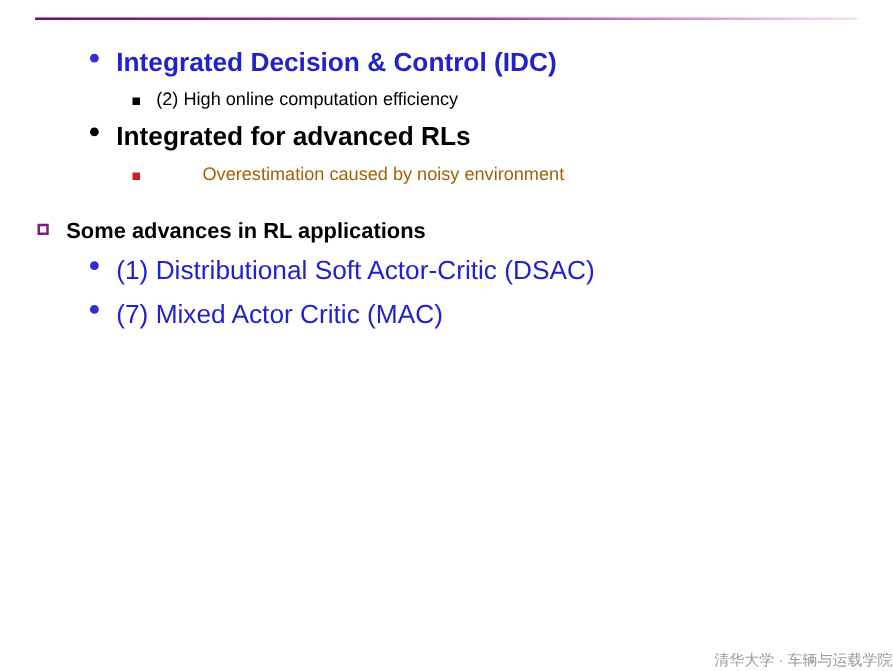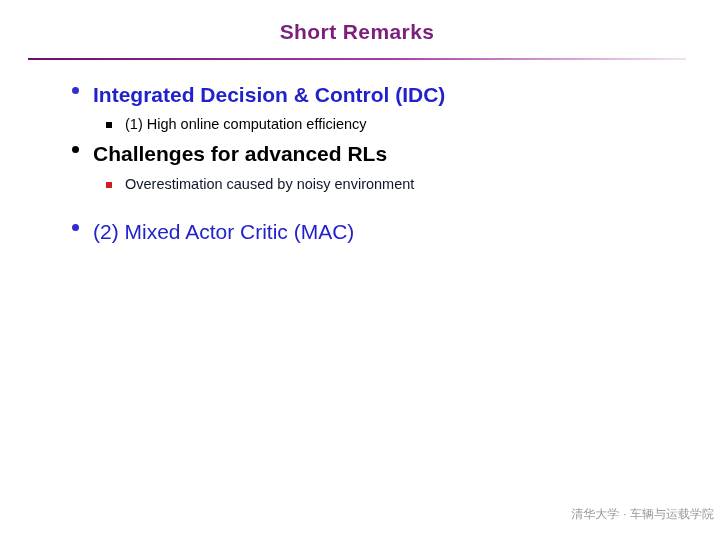--- a/index.html
+++ b/index.html
@@ -122,77 +122,84 @@
     width: 6px;
     height: 6px;
     background: #000000;
   }
   .l3 .text {
     font-size: 14.5px;
     line-height: 1.45;
     color: #000000;
   }
   .l3.red .bullet::before { background: #cc2020; }
-  .l3.red .text { color: #0f172a; }
+  .l3.red .text { color: #a16207; margin-left: 37px; }
 
   .gap-block { height: 18px; }
 
   .footer {
     position: absolute;
     left: 0;
     right: 0;
     bottom: 14px;
     text-align: right;
     font-size: 12px;
     color: #9a9a9a;
   }
 </style>
 </head>
 <body>
 
 <div class="slide">
 
-  <div class="slide-title">Short Remarks</div>
   <div class="title-rule"></div>
 
   <div class="body">
 
     <div>
 
       <div class="l2 blue">
         <span class="bullet"></span>
         <span class="text">Integrated Decision &amp; Control (IDC)</span>
       </div>
 
 
       <div class="l3">
         <span class="bullet"></span>
-        <span class="text">(1) High online computation efficiency</span>
+        <span class="text">(2) High online computation efficiency</span>
       </div>
 
       <div class="l2">
         <span class="bullet"></span>
-        <span class="text">Challenges for advanced RLs</span>
+        <span class="text">Integrated for advanced RLs</span>
       </div>
 
       <div class="l3 red">
         <span class="bullet"></span>
         <span class="text">Overestimation caused by noisy environment</span>
       </div>
 
     </div>
 
     <div class="gap-block"></div>
 
     <div>
-
+      <div class="l1">
+        <span class="bullet"></span>
+        <span class="text">Some advances in RL applications</span>
+      </div>
 
       <div class="l2 blue plain">
         <span class="bullet"></span>
-        <span class="text">(2) Mixed Actor Critic (MAC)</span>
+        <span class="text">(1) Distributional Soft Actor-Critic (DSAC)</span>
+      </div>
+
+      <div class="l2 blue plain">
+        <span class="bullet"></span>
+        <span class="text">(7) Mixed Actor Critic (MAC)</span>
       </div>
     </div>
 
   </div>
 
   <div class="footer">清华大学 · 车辆与运载学院</div>
 
 </div>
 
 </body></html>

